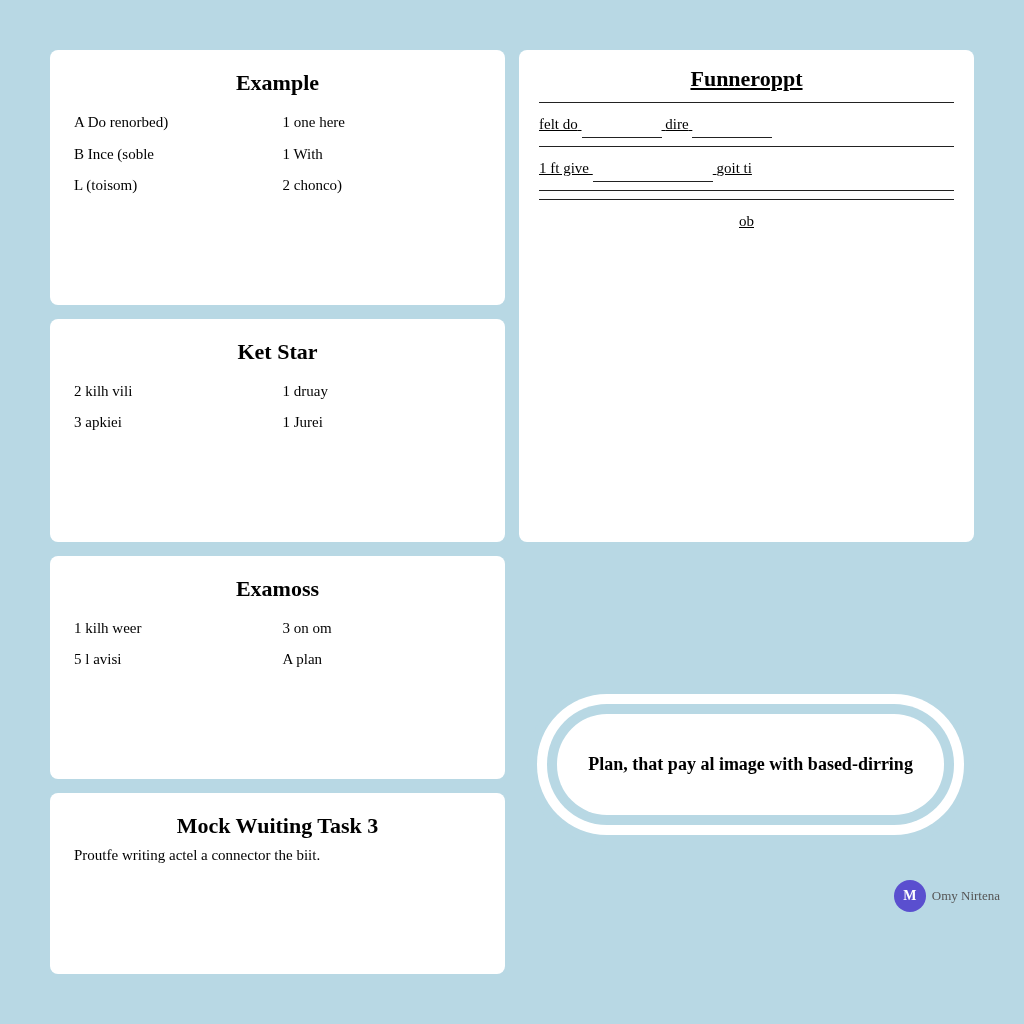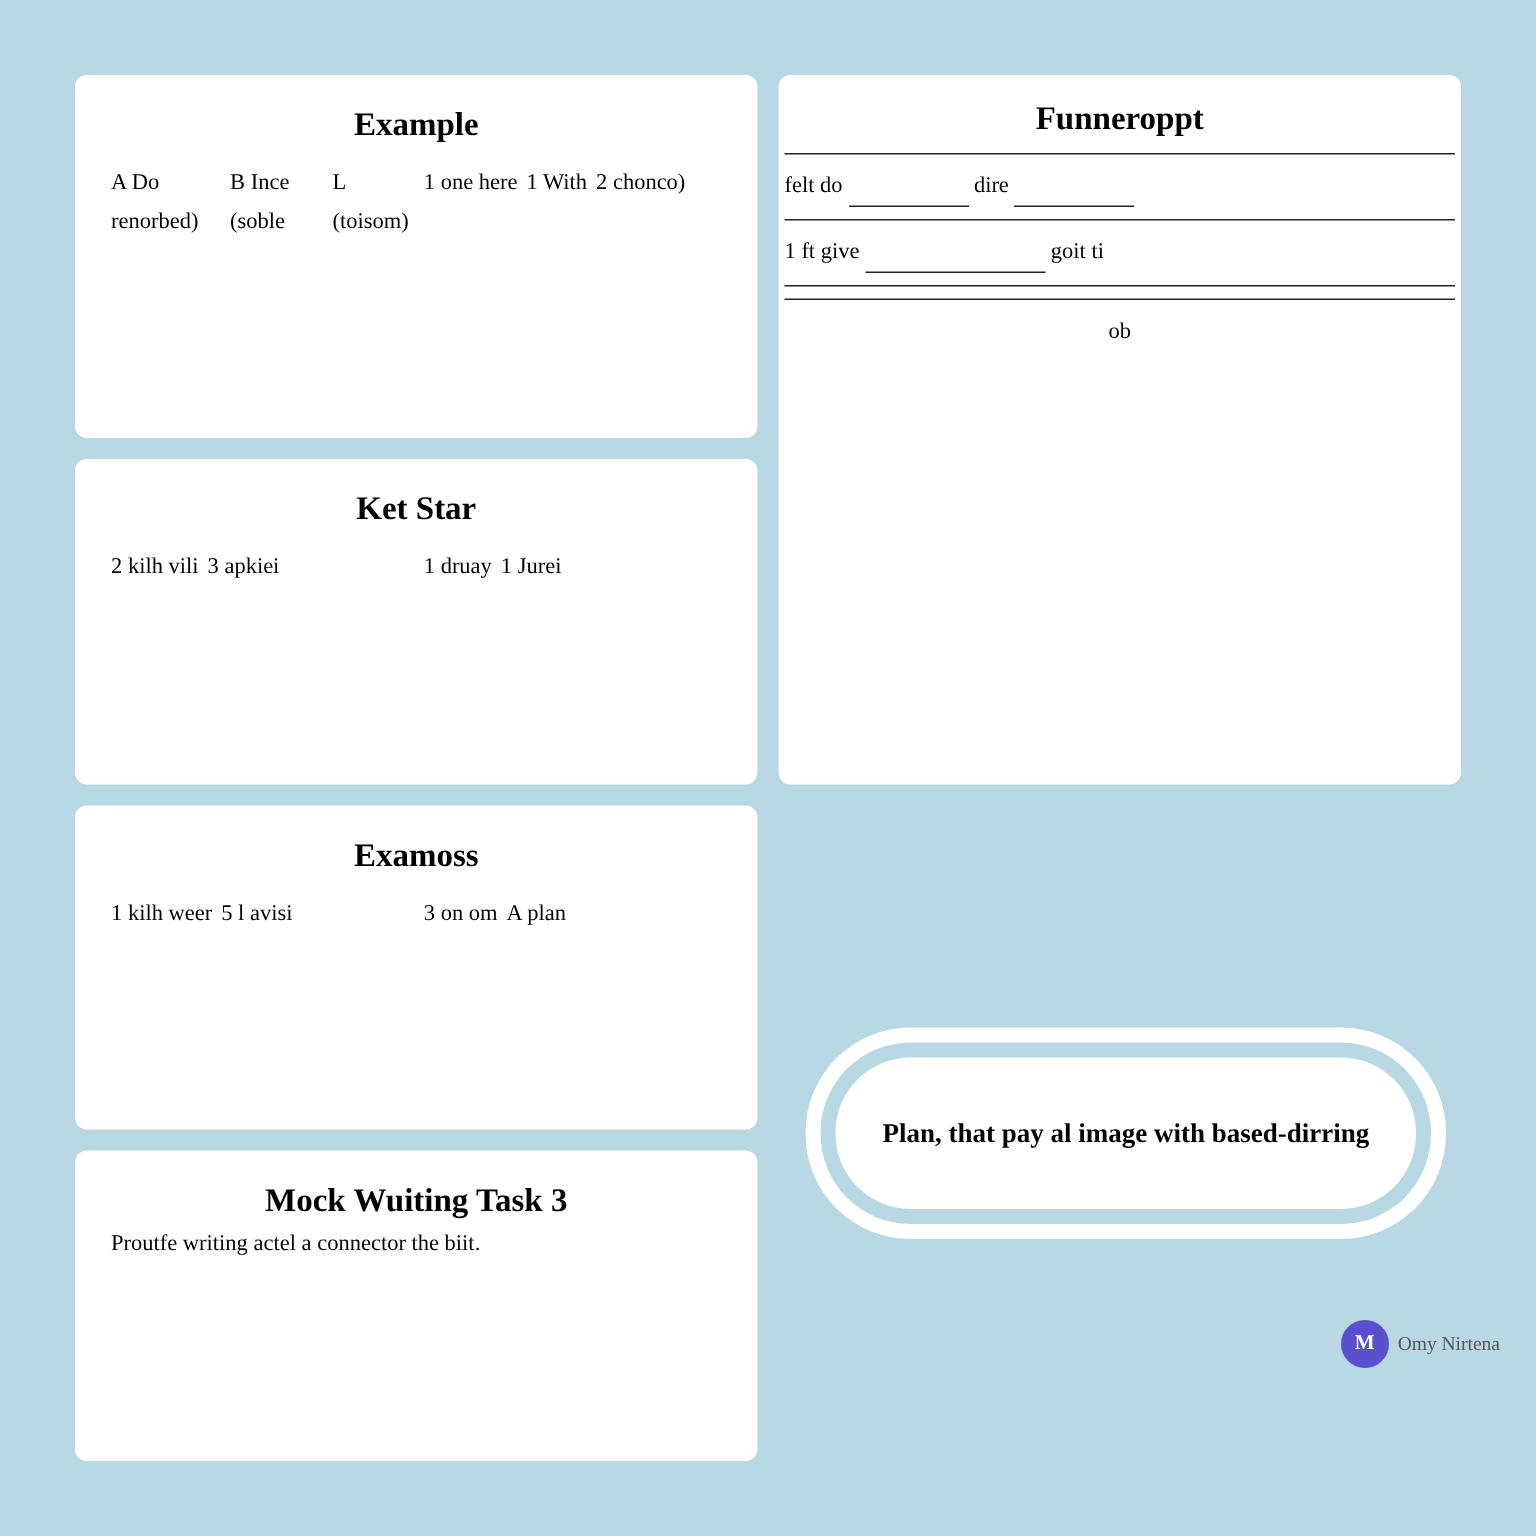--- a/index.html
+++ b/index.html
@@ -31,29 +31,31 @@
     .card-content {
       display: grid;
       grid-template-columns: 1fr 1fr;
       gap: 6px 10px;
       font-size: 15px;
       line-height: 1.7;
     }
 
     .card-content .col {
       display: flex;
+      flex-direction: column;
       gap: 6px;
     }
 
     
     .funneroppt-card {
       background: white;
       border-radius: 8px;
-      padding: 16px 4px;
+      padding: 16px 20px;
       grid-row: 1 / 3;
+      text-decoration: underline;
     }
 
     .funneroppt-title {
       font-size: 22px;
       font-weight: bold;
       text-align: center;
       margin-bottom: 10px;
       font-family: Georgia, serif;
     }
 

